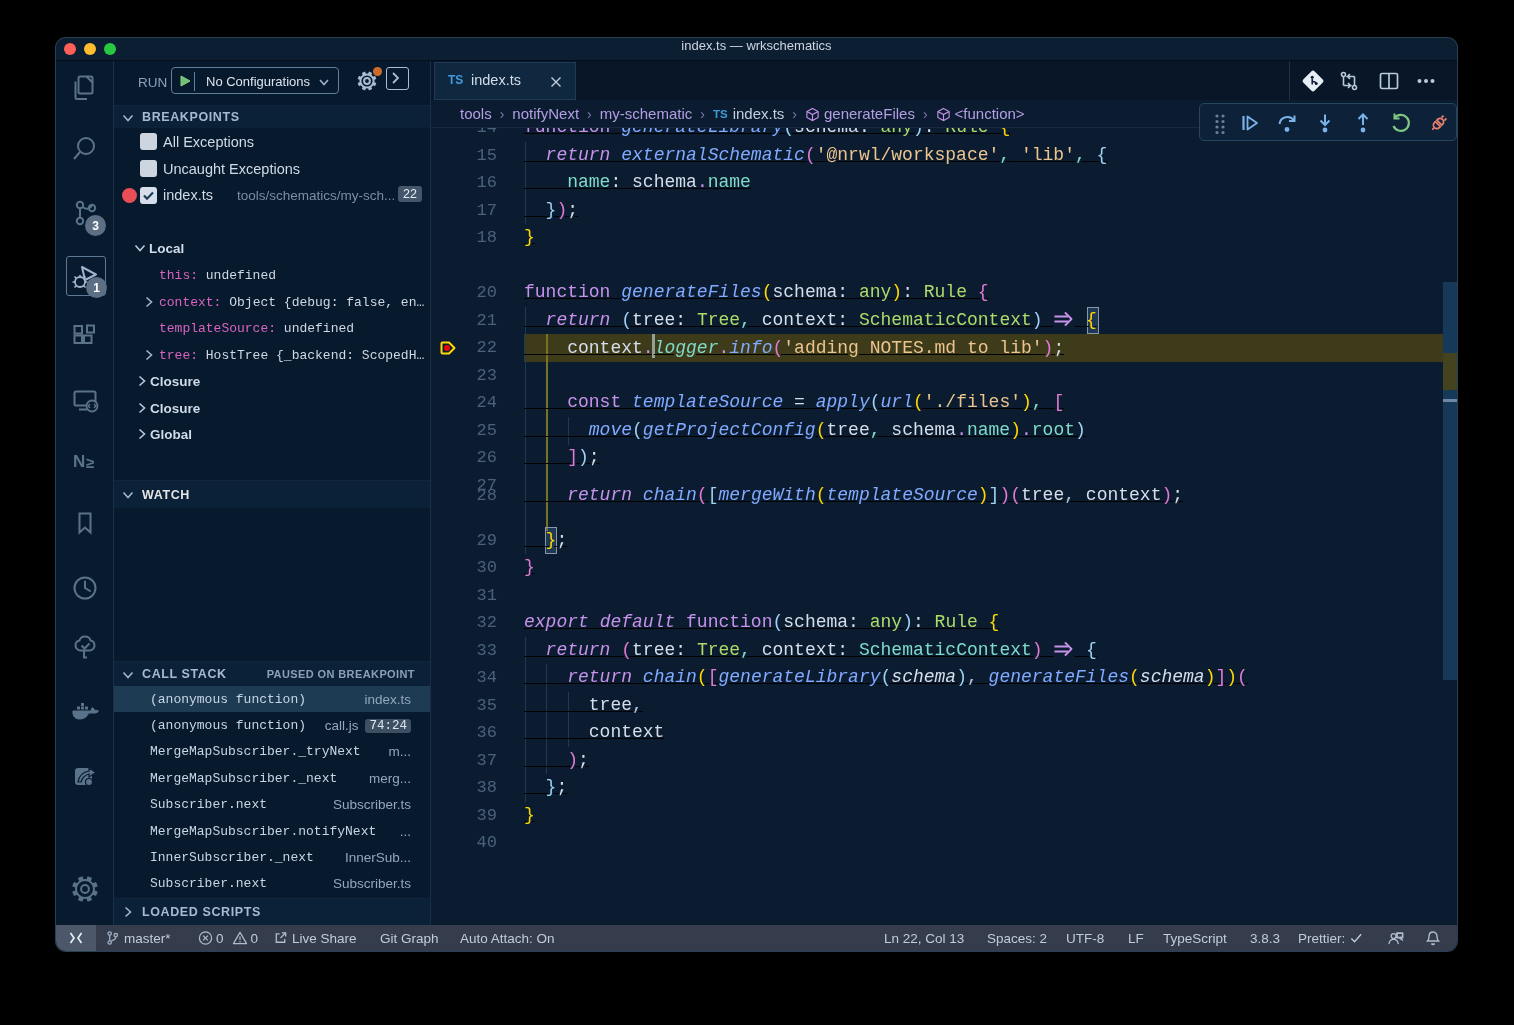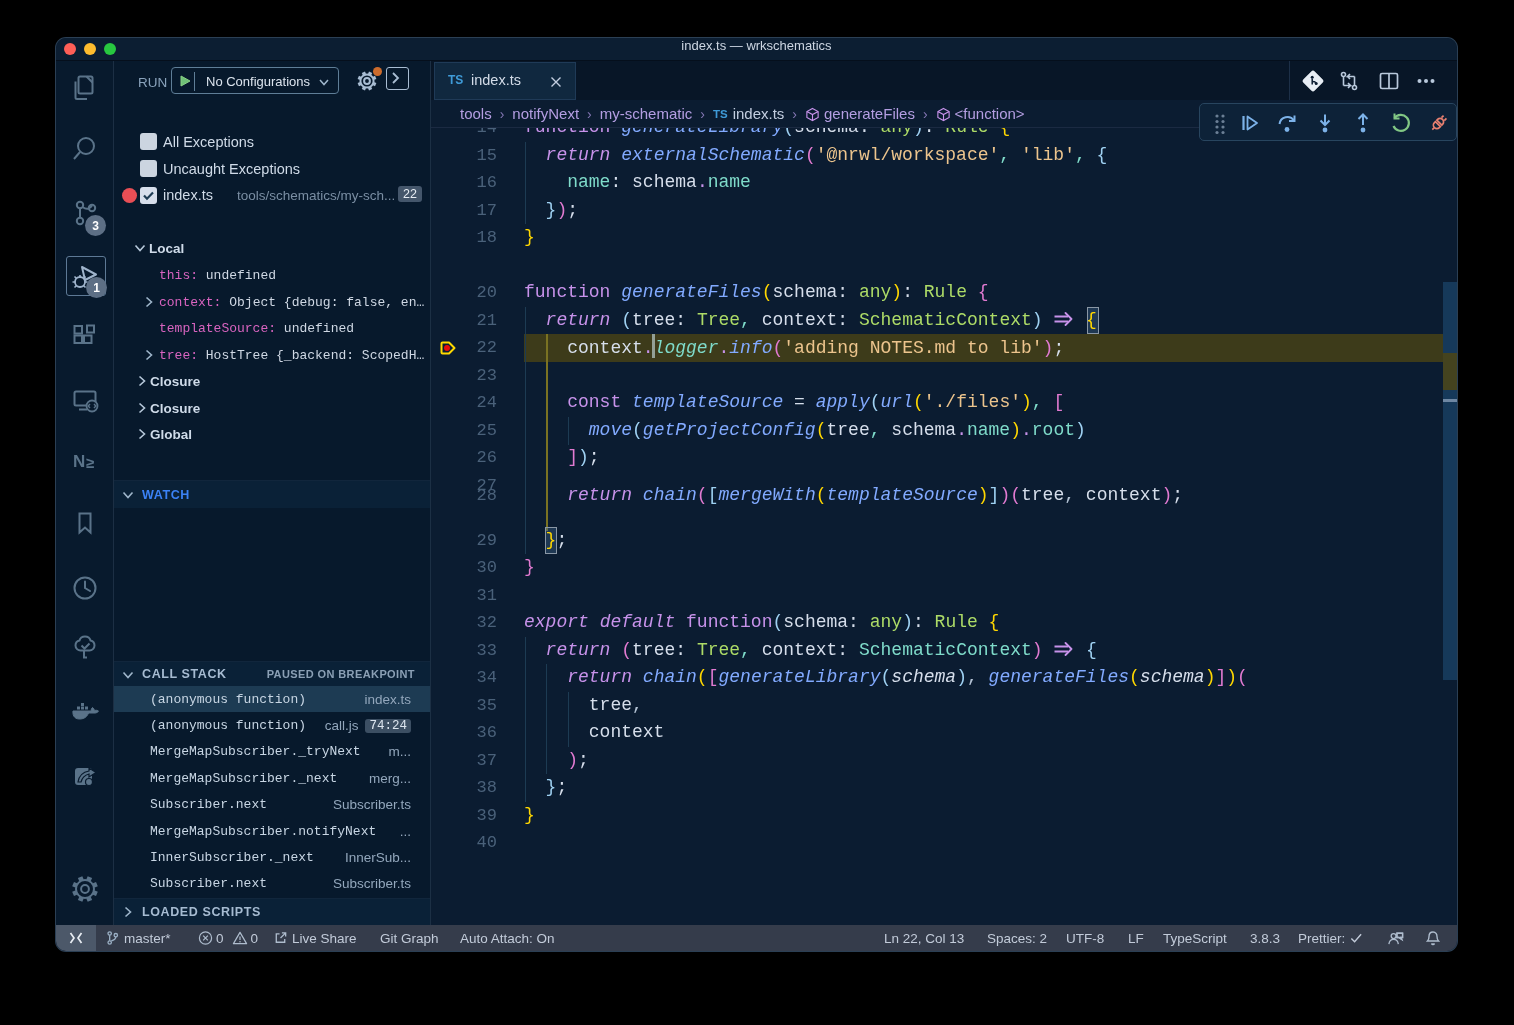--- a/index.html
+++ b/index.html
@@ -16,21 +16,21 @@
 #tab { position:absolute; left:3px; top:1px; width:142px; height:38px; background:#10283f;
         border:1px solid #1f3a57; }
 #crumbs { position:absolute; left:0; top:39px; right:0; height:28px; background:#0b1c31;
            font:15px "Liberation Sans"; color:#b49ee2; display:flex; align-items:center;
            padding-left:29px; border-bottom:1px solid #1b2a42; }
 #code { position:absolute; left:0; top:67px; right:0; bottom:0; overflow:hidden;
          font:18px "Liberation Mono", monospace; }
 .cl { position:absolute; left:0; height:27.5px; width:100%; }
 .ln { position:absolute; left:0; width:66px; text-align:right; color:#4a617a;
        line-height:27.5px; font-size:17px; }
-.ct { position:absolute; left:93px; line-height:27.5px; white-space:pre; }
+.ct { position:absolute; left:93px; line-height:27.5px; white-space:pre;text-decoration:underline; }
 #curline { position:absolute; left:93px; top:206.0px; width:919px; height:27.5px; background:#3d3b1a; }
 .bm { }
 .cursor { display:inline-block; width:2.5px; height:24px; background:#93a096; vertical-align:-5px; margin:0 -1.25px; }
 .sbt { position:absolute; transform:translateY(-50%); font:14.5px "Liberation Sans"; color:#d0dbe8; }
 .scope { position:absolute; transform:translateY(-50%); font:bold 13.5px "Liberation Sans"; color:#cfdbe9; }
 .vr { position:absolute; left:45px; transform:translateY(-50%); font:13px "Liberation Mono"; white-space:pre; }
 #statusbar { position:absolute; left:0; bottom:0; width:100%; height:26px; background:#353c4b; }
 #dbgbar { position:absolute; left:768px; top:42px; width:258px; height:38px; background:#0d2238;
            border:1px solid #28455f; border-radius:5px; }
 </style></head><body>
@@ -139,20 +139,26 @@
             <path d="M13.5 4.9 L14.6 2.3" stroke="#a9bdd3" stroke-width="3.5" stroke-linecap="butt"></path>
             <path d="M17.1 8.5 L19.7 7.4" stroke="#a9bdd3" stroke-width="3.5" stroke-linecap="butt"></path>
           </svg></div>
   <div style="position:absolute;left:259px;top:6px;width:9px;height:9px;border-radius:50%;background:#cc6b2c"></div>
   <div style="position:absolute;left:272px;top:6px;width:23px;height:23px;border:1.6px solid #a9bdd3;border-radius:3px">
      <svg width="20" height="20" viewBox="0 0 20 20">
             <path d="M6 5 L11 10 L6 15" fill="none" stroke="#a9bdd3" stroke-width="1.8"></path>
           </svg>
   </div>
 </div>
+<div style="position:absolute;left:0;top:44px;width:317px;height:23px;background:#0a2137;border-top:1px solid #11263c">
+        <svg width="14" height="14" style="position:absolute;left:7px;top:4.5px" viewBox="0 0 14 14">
+          <path d="M2.5 4.5 L7 9.5 L11.5 4.5" fill="none" stroke="#9fb6cb" stroke-width="1.6"></path>
+        </svg>
+        <span style="position:absolute;left:28px;top:50%;transform:translateY(-50%);font:bold 12.5px Liberation Sans,sans-serif;letter-spacing:0.6px;color:#a6bbd1">BREAKPOINTS</span>
+      </div>
 <div style="position:absolute;left:26px;top:72px;width:17px;height:17px;background:#ccd5e0;border-radius:3px"></div>
 <span class="sbt" style="left:49px;top:81px">All Exceptions</span>
 <div style="position:absolute;left:26px;top:99px;width:17px;height:17px;background:#ccd5e0;border-radius:3px"></div>
 <span class="sbt" style="left:49px;top:108px">Uncaught Exceptions</span>
 <div style="position:absolute;left:8px;top:127px;width:15px;height:15px;border-radius:50%;background:#e84e55"></div>
 <div style="position:absolute;left:26px;top:126px;width:17px;height:17px;background:#d6deeb;border-radius:3px"><svg width="17" height="17" viewBox="0 0 17 17">
           <path d="M4 8.5 l3 3.2 L13 5.5" stroke="#1d3b53" stroke-width="2.2" fill="none"></path>
         </svg></div>
 <span class="sbt" style="left:49px;top:134px">index.ts</span>
 <span style="position:absolute;left:123px;top:134px;transform:translateY(-50%);font:13.5px 'Liberation Sans';color:#7a8ea3;white-space:nowrap">tools/schematics/my-sch...</span>
@@ -180,21 +186,21 @@
       </svg>
 <span class="scope" style="left:36px;top:347px">Closure</span>
 <svg width="14" height="14" style="position:absolute;left:21px;top:366px" viewBox="0 0 14 14">
         <path d="M4.5 2.5 L9.5 7 L4.5 11.5" fill="none" stroke="#b6c8da" stroke-width="1.6"></path>
       </svg>
 <span class="scope" style="left:36px;top:373px">Global</span>
 <div style="position:absolute;left:0;top:419px;width:317px;height:28px;background:#0a2137;border-top:1px solid #11263c">
         <svg width="14" height="14" style="position:absolute;left:7px;top:7.0px" viewBox="0 0 14 14">
           <path d="M2.5 4.5 L7 9.5 L11.5 4.5" fill="none" stroke="#9fb6cb" stroke-width="1.6"></path>
         </svg>
-        <span style="position:absolute;left:28px;top:50%;transform:translateY(-50%);font:bold 12.5px Liberation Sans,sans-serif;letter-spacing:0.6px;color:#3b82f6">WATCH</span>
+        <span style="position:absolute;left:28px;top:50%;transform:translateY(-50%);font:bold 12.5px Liberation Sans,sans-serif;letter-spacing:0.6px;color:#e5e5e5">WATCH</span>
       </div>
 <div style="position:absolute;left:0;top:600px;width:317px;height:25px;background:#0a2137;border-top:1px solid #11263c">
         <svg width="14" height="14" style="position:absolute;left:7px;top:5.5px" viewBox="0 0 14 14">
           <path d="M2.5 4.5 L7 9.5 L11.5 4.5" fill="none" stroke="#9fb6cb" stroke-width="1.6"></path>
         </svg>
         <span style="position:absolute;left:28px;top:50%;transform:translateY(-50%);font:bold 12.5px Liberation Sans,sans-serif;letter-spacing:0.6px;color:#a6bbd1">CALL STACK</span>
         <span style="position:absolute;right:16px;top:50%;transform:translateY(-50%);font:bold 11px 'Liberation Sans';letter-spacing:0.4px;color:#8ba0b5">PAUSED ON BREAKPOINT</span>
       </div>
 <div style="position:absolute;left:0;top:625.0px;width:317px;height:26.4px;background:#1d3b53;display:flex;align-items:center">
         <span style="margin-left:36px;font:13px 'Liberation Mono';color:#c8d6e4;white-space:pre">(anonymous function)</span>

